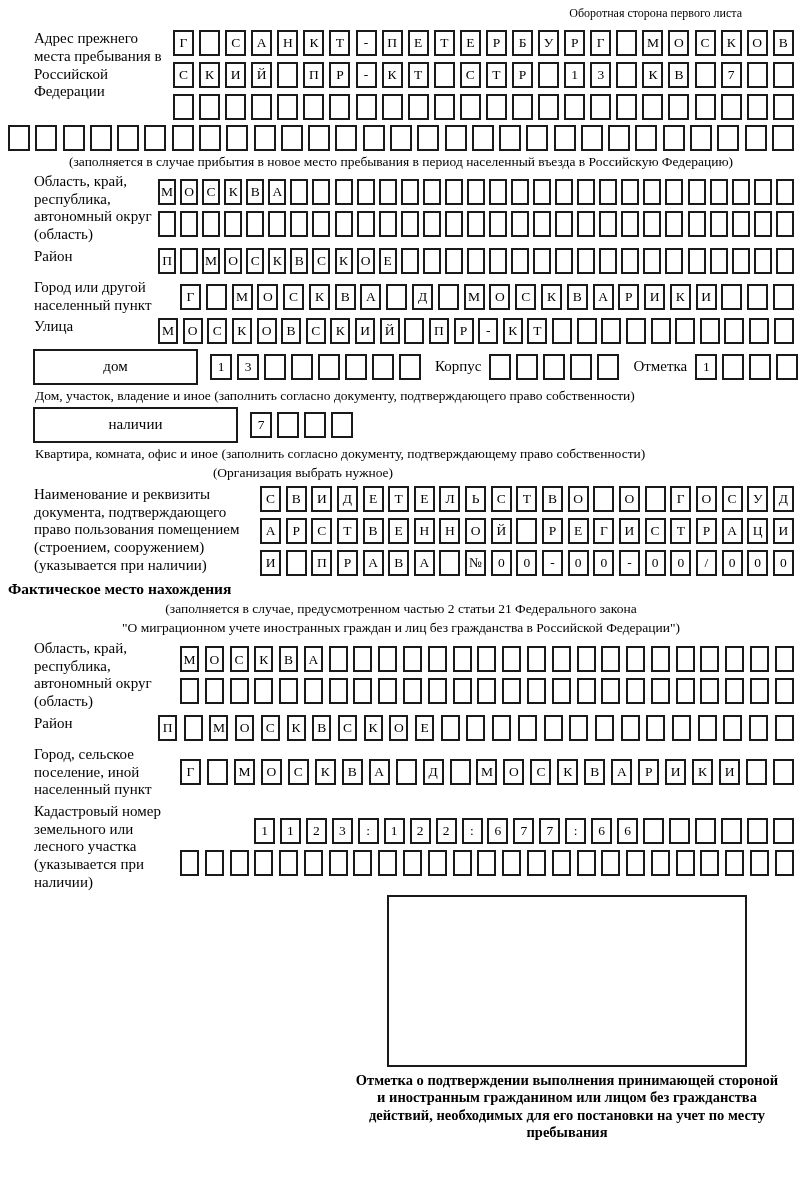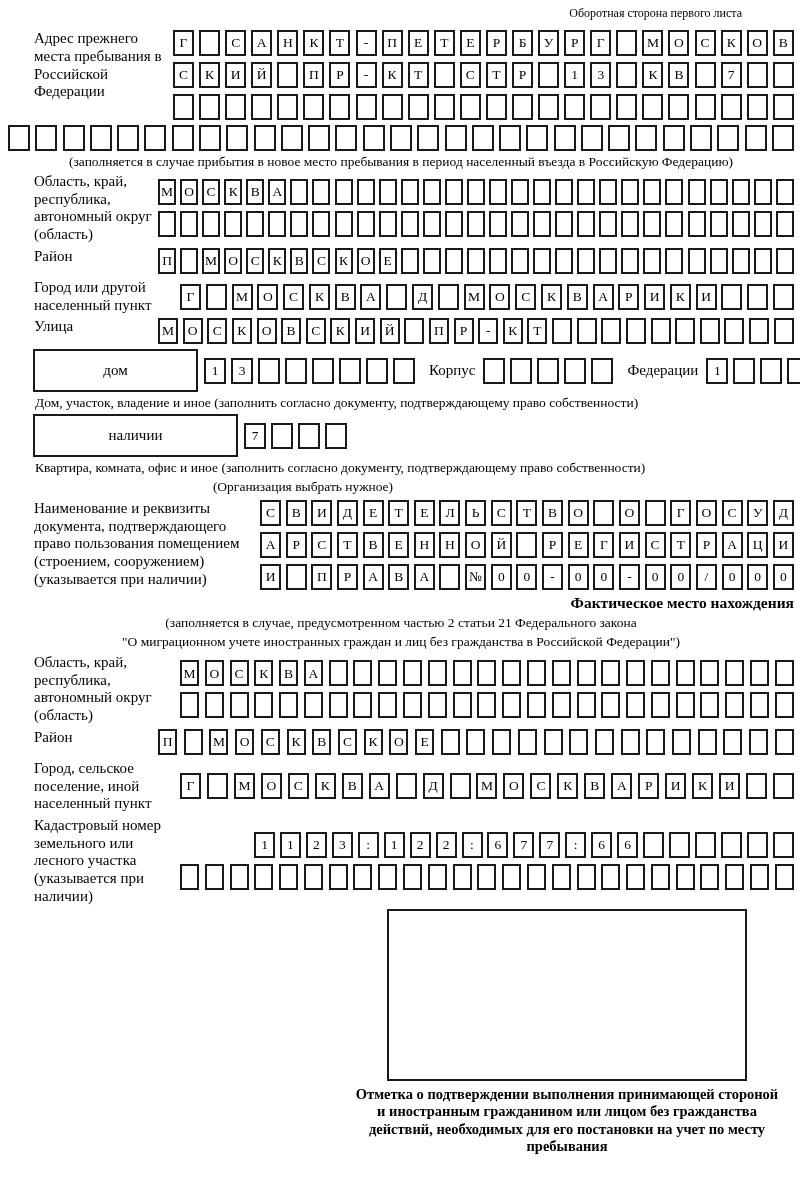--- a/index.html
+++ b/index.html
@@ -34,27 +34,27 @@
   .cw20 .cell { flex-basis:20px; width:20px; }
   .cw21 .cell { flex-basis:21px; width:21px; }
   .cw22 .cell { flex-basis:22px; width:22px; }
   .cb .cell { flex-basis:24px; width:24px; height:28px; font-size:14px; }
 
   .note { font-size:13.5px; margin:0 0 3px 0; }
   .note.center { text-align:center; }
   .note.indent { padding-left:27px; }
 
   .h2 { text-align:center; font-weight:bold; font-size:16px; margin:2px 0 6px 0; }
-  .h3 { text-align:right; font-weight:bold; font-size:15.5px; margin:4px 0 3px 0; }
+  .h3 { text-align:left; font-weight:bold; font-size:15.5px; margin:4px 0 3px 0; }
 
   .houserow { display:flex; align-items:center; margin:0 0 3px 25px; }
   .bigbox {
-    border:2px solid #1a1a1a; height:43px;
+    border:2px solid #1a1a1a; height:36px;
     display:flex; align-items:center; justify-content:center;
-    flex:0 0 165px; margin-right:6px;
+    flex:0 0 165px; margin-right:12px;
   }
   .bigbox.apt { flex-basis:205px; }
   .seglabel { padding:0 8px 0 14px; white-space:nowrap; }
 
   .stayrow { display:flex; align-items:center; margin:2px 0 1px 27px; gap:10px; }
   .stayrow .optlabel { margin-right:14px; white-space:nowrap; }
   .staynote { text-align:center; width:430px; margin-left:80px; font-size:13.5px; margin-bottom:5px; }
 
   .cad-first { margin-left:74px; display:flex; }
   .cad-first .cellrow { flex:1; }
@@ -373,29 +373,29 @@
         <span class="cell"></span>
       </div>
     <span class="seglabel">Корпус</span>
     <div class="cellrow inline cw22">
         <span class="cell"></span>
         <span class="cell"></span>
         <span class="cell"></span>
         <span class="cell"></span>
         <span class="cell"></span>
       </div>
-    <span class="seglabel">Федерации</span>
+    <span class="seglabel">Отметка</span>
     <div class="cellrow inline cw22">
         <span class="cell">1</span>
         <span class="cell"></span>
         <span class="cell"></span>
         <span class="cell"></span>
       </div>
   </div>
-  <div class="note indent">Дом, участок, владение и иное (заполнить согласно документу, подтверждающему право собственности)</div>
+  <div class="note indent">Дом, участок, владение и иное (заполнить согласно документу, подтверждающего право собственности)</div>
 
   <div class="houserow">
     <div class="bigbox apt">наличии</div>
     <div class="cellrow inline cw22">
         <span class="cell">7</span>
         <span class="cell"></span>
         <span class="cell"></span>
         <span class="cell"></span>
       </div>
   </div>

